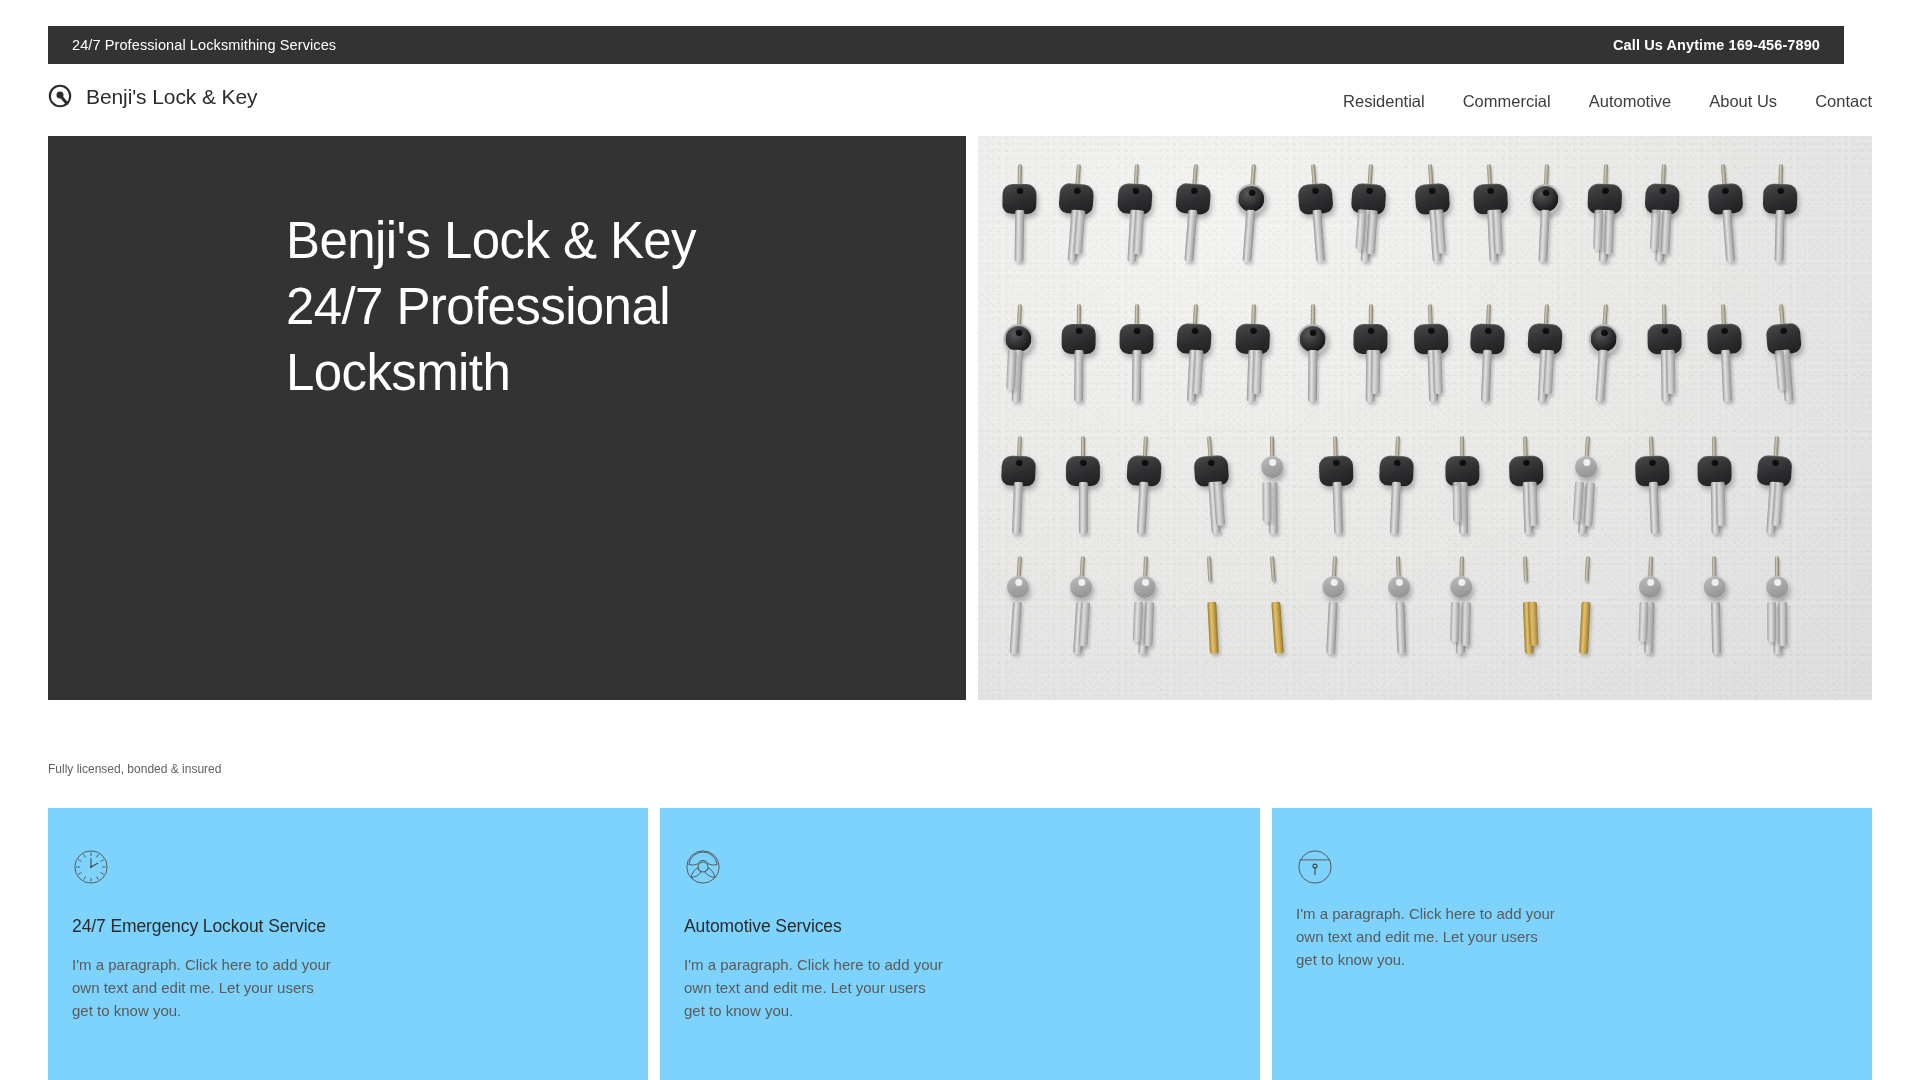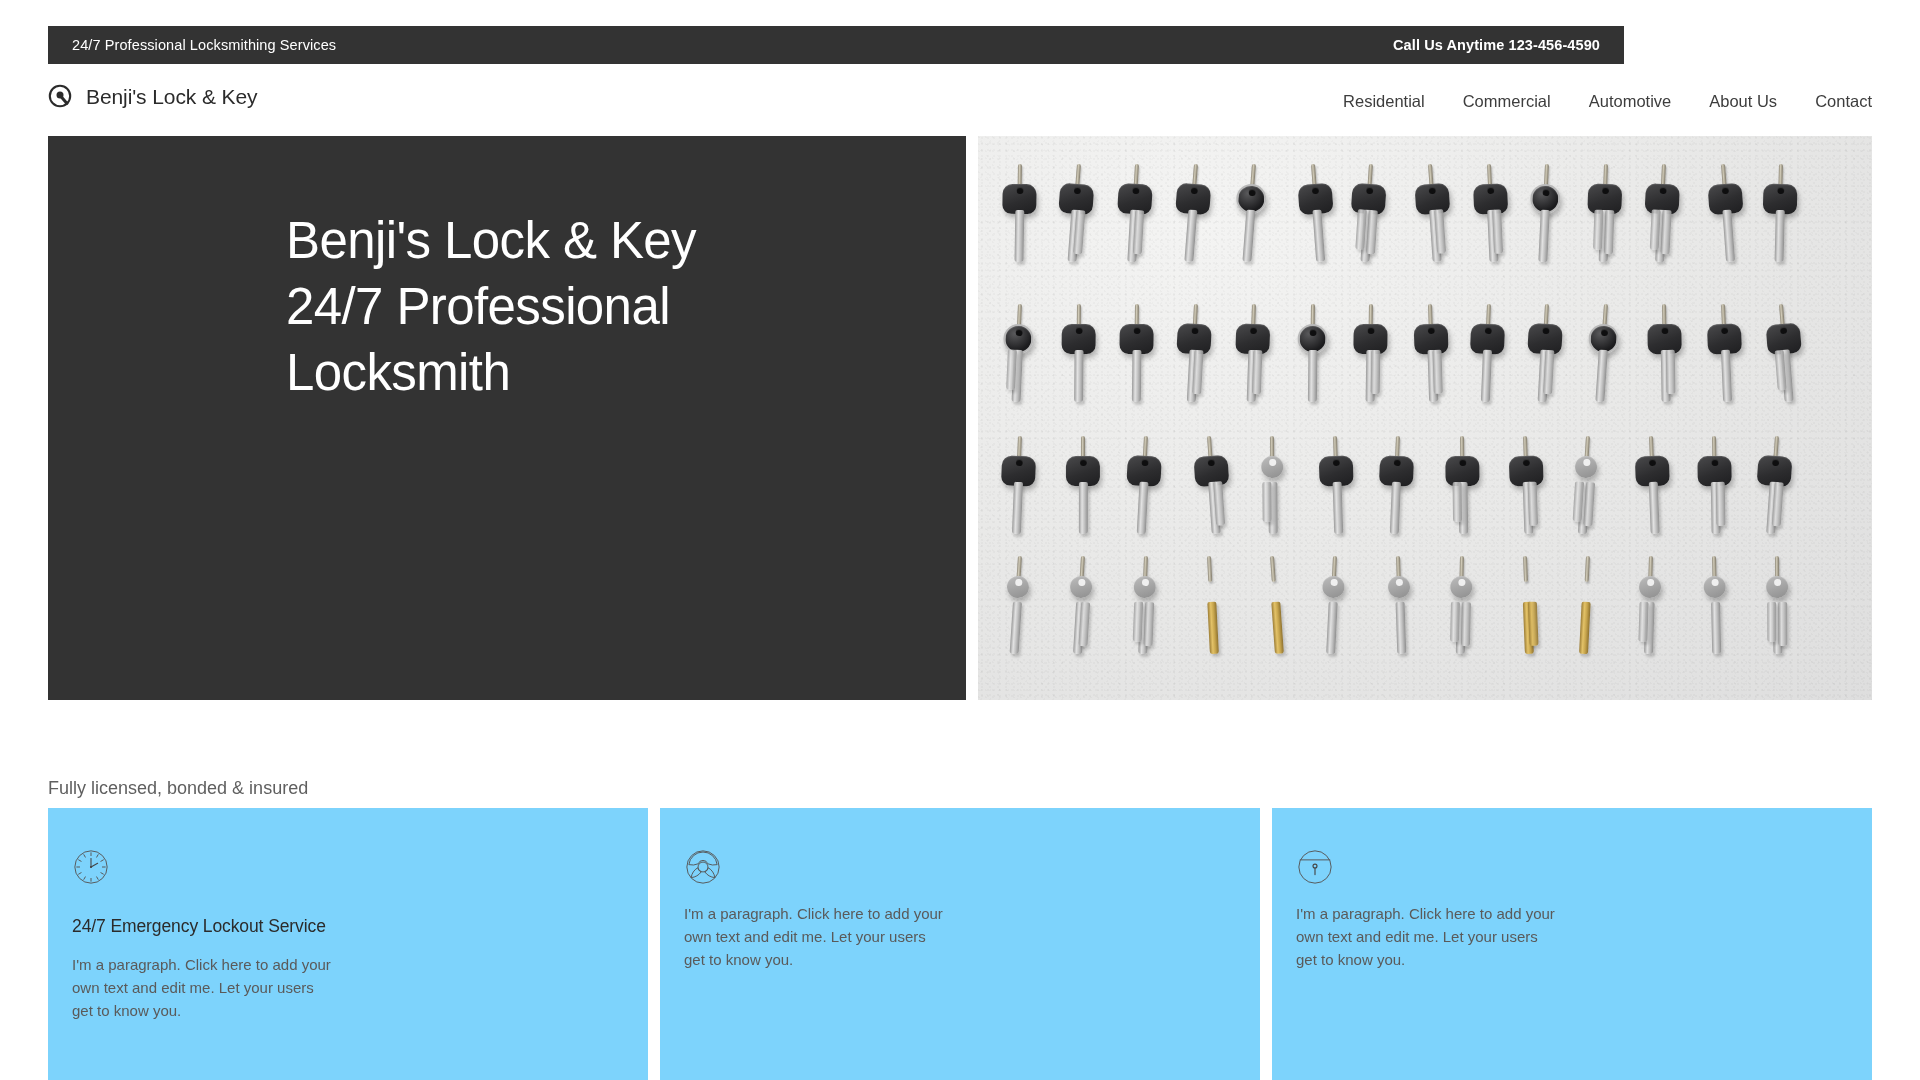--- a/index.html
+++ b/index.html
@@ -11,21 +11,21 @@
     background: #ffffff;
     font-family: "Liberation Sans", sans-serif;
     -webkit-font-smoothing: antialiased;
   }
 
   
   .topbar {
     position: absolute;
     left: 48px;
     top: 26px;
-    width: 1576px;
+    width: 1796px;
     height: 38px;
     background: #333333;
     display: flex;
     align-items: center;
     justify-content: space-between;
     padding: 0 24px;
   }
   .topbar-text {
     color: #ffffff;
     font-size: 14.5px;
@@ -250,22 +250,22 @@
     left: 48px;
     top: 758px;
   }
   .services-title {
     font-size: 26px;
     font-weight: 500;
     color: #2b2b2b;
     letter-spacing: -0.2px;
   }
   .services-sub {
-    margin-top: 20px;
-    font-size: 18px;
+    margin-top: 4px;
+    font-size: 12px;
     color: #5f5f5f;
     font-weight: 400;
   }
 
   .cards {
     position: absolute;
     left: 48px;
     top: 808px;
     width: 1824px;
     display: flex;
@@ -297,21 +297,21 @@
     color: #5a5a5a;
     width: 290px;
     white-space: pre-line;
   }
 </style>
 </head>
 <body>
 
 <div class="topbar">
   <span class="topbar-text">24/7 Professional Locksmithing Services</span>
-  <span class="topbar-phone">Call Us Anytime 123-456-4590</span>
+  <span class="topbar-phone">Call Us Anytime 169-456-7890</span>
 </div>
 
 <div class="header">
   <div class="brand">
     <svg class="brand-icon" viewBox="0 0 26 26">
       <circle cx="12" cy="12" r="10.2" fill="none" stroke="#2b2b2b" stroke-width="2.1"></circle>
       <circle cx="12" cy="11" r="3.5" fill="#2b2b2b"></circle>
       <path d="M13.6 13.2 L19 19.4" stroke="#2b2b2b" stroke-width="3" stroke-linecap="round"></path>
     </svg>
     <span class="brand-name">Benji's Lock &amp; Key</span>
@@ -676,20 +676,21 @@
   </div>
 
   <div class="card">
     <svg class="card-icon" viewBox="0 0 40 40">
       <circle cx="20" cy="20" r="17" fill="none" stroke="#555" stroke-width="1"></circle>
       <circle cx="20" cy="20" r="5.2" fill="none" stroke="#555" stroke-width="1"></circle>
       <path d="M5.1 17.5 A15 15 0 0 1 34.9 17.5 A15.4 15.4 0 0 1 25 16.6 A5.3 5.3 0 0 0 15 16.6 A15.4 15.4 0 0 1 5.1 17.5 Z" fill="none" stroke="#555" stroke-width="1"></path>
       <path d="M18.2 25 A5.2 5.2 0 0 1 14.4 20.8 A15 15 0 0 0 7.5 31.2 A15 15 0 0 0 18.2 25 Z" fill="none" stroke="#555" stroke-width="1"></path>
       <path d="M21.8 25 A5.2 5.2 0 0 0 25.6 20.8 A15 15 0 0 1 32.5 31.2 A15 15 0 0 1 21.8 25 Z" fill="none" stroke="#555" stroke-width="1"></path>
     </svg>
+    <div class="card-title">Automotive Services</div>
     <div class="card-body">I'm a paragraph. Click here to add your
 own text and edit me. Let your users
 get to know you.</div>
   </div>
 
   <div class="card">
     <svg class="card-icon" viewBox="0 0 40 40">
       <circle cx="20" cy="20" r="17" fill="none" stroke="#555" stroke-width="1"></circle>
       <line x1="4" y1="12.5" x2="36" y2="12.5" stroke="#555" stroke-width="1"></line>
       <circle cx="20" cy="19" r="2.1" fill="none" stroke="#444" stroke-width="1.2"></circle>

